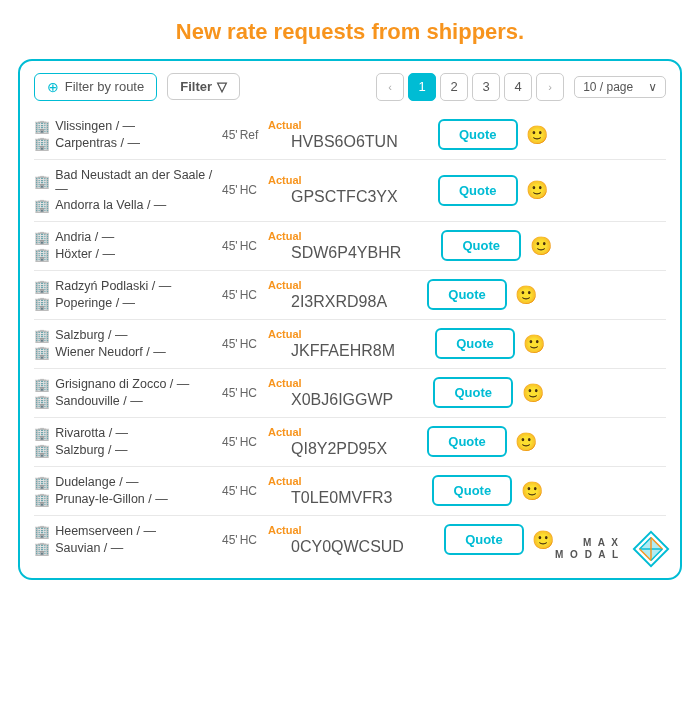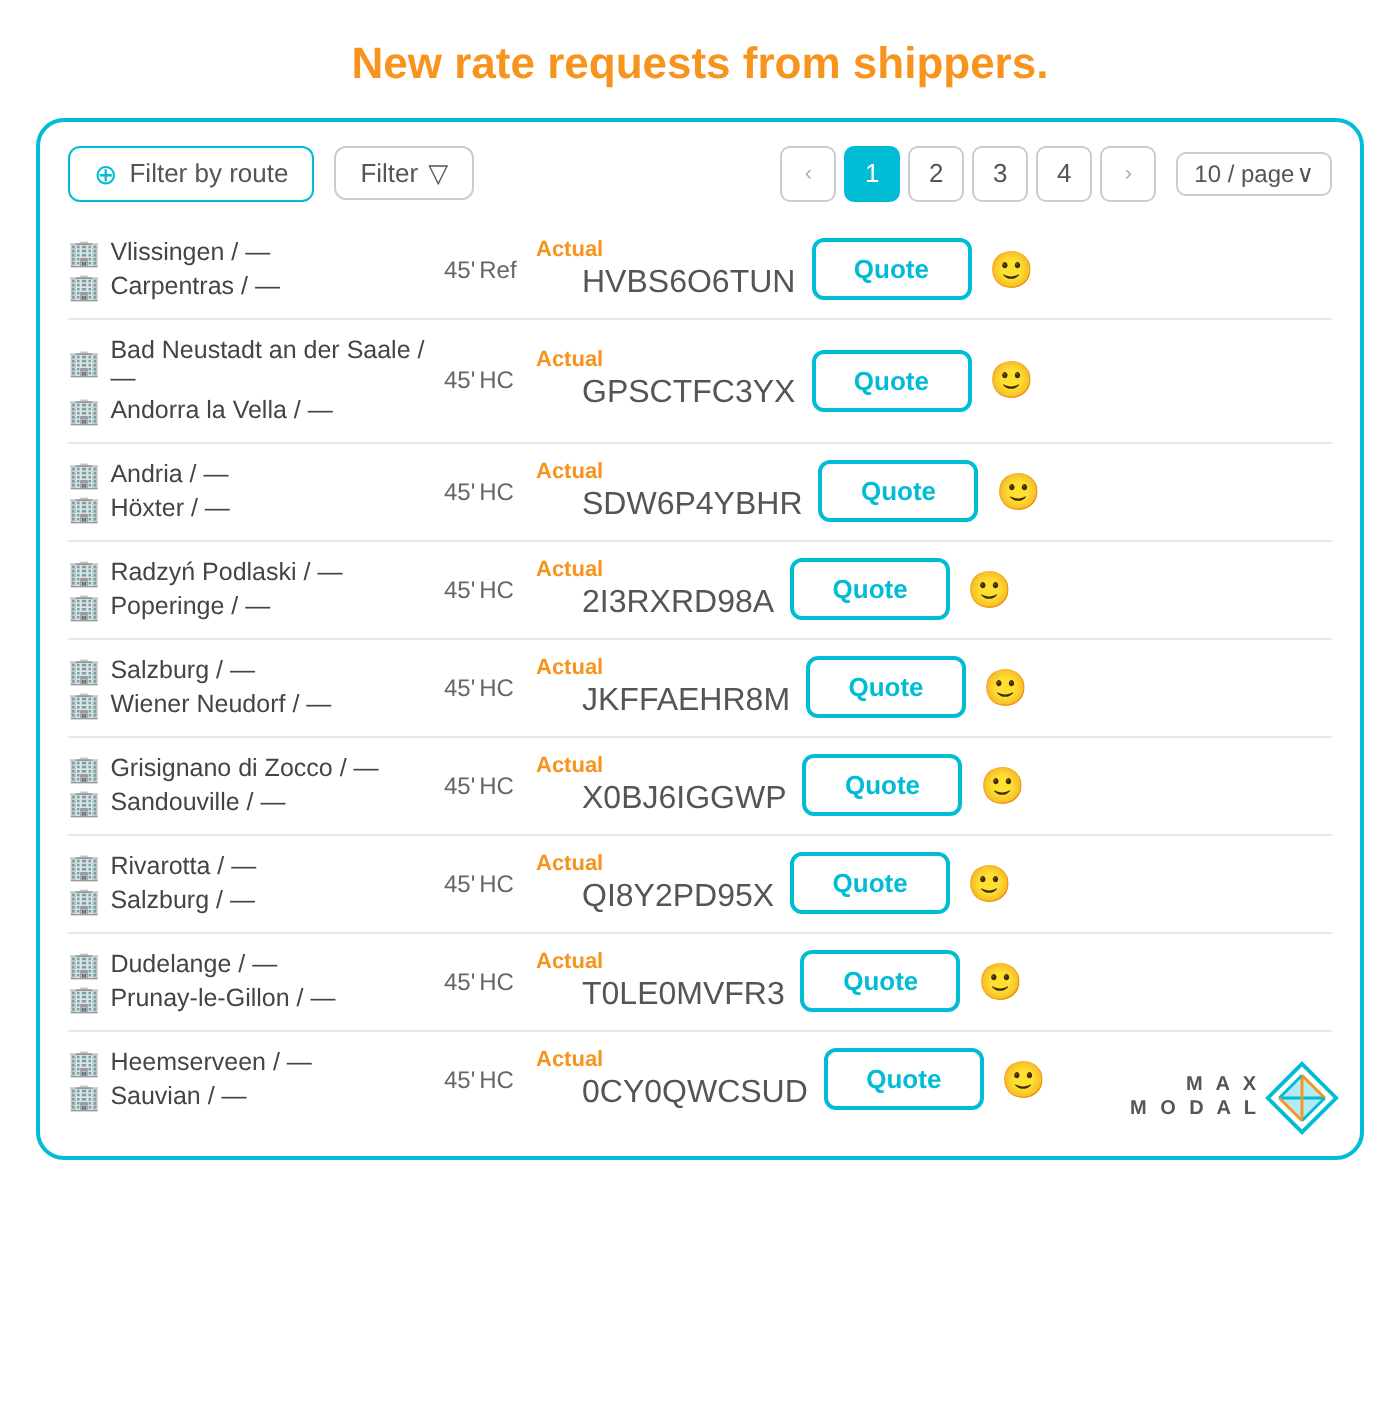--- a/index.html
+++ b/index.html
@@ -61,20 +61,21 @@
       display: flex;
       align-items: center;
       gap: 5px;
       border: 1.5px solid #ccc;
       border-radius: 6px;
       padding: 5px 12px;
       font-size: 13px;
       color: #555;
       background: #fff;
       cursor: pointer;
+      font-weight: bold;
     }
     .pagination {
       display: flex;
       align-items: center;
       gap: 4px;
       margin-left: auto;
     }
     .page-btn {
       width: 28px;
       height: 28px;
@@ -93,21 +94,21 @@
       color: #fff;
       border-color: #00bcd4;
     }
     .page-btn.arrow {
       color: #aaa;
       font-size: 11px;
     }
     .per-page {
       display: flex;
       align-items: center;
-      gap: 1px;
+      gap: 15px;
       border: 1.5px solid #ccc;
       border-radius: 5px;
       padding: 3px 8px;
       font-size: 12px;
       color: #555;
       cursor: pointer;
       background: #fff;
       margin-left: 6px;
     }
     .shipment-list {
@@ -171,35 +172,36 @@
       flex: 0 0 80px;
       padding: 6px 0;
       border: 2px solid #00bcd4;
       border-radius: 6px;
       background: #fff;
       color: #00bcd4;
       font-size: 13px;
       font-weight: bold;
       cursor: pointer;
       text-align: center;
+      margin-left: 32px;
     }
     .msg-icon {
       flex: 0 0 24px;
       color: #aaa;
       font-size: 18px;
       text-align: center;
       cursor: pointer;
     }
     .logo-area {
       position: absolute;
       bottom: 10px;
       right: 10px;
       display: flex;
       align-items: center;
-      gap: 2px;
+      gap: 12px;
     }
     .logo-text {
       display: flex;
       flex-direction: column;
       align-items: flex-end;
       font-size: 10px;
       font-weight: bold;
       color: #555;
       letter-spacing: 2px;
       line-height: 1.2;

